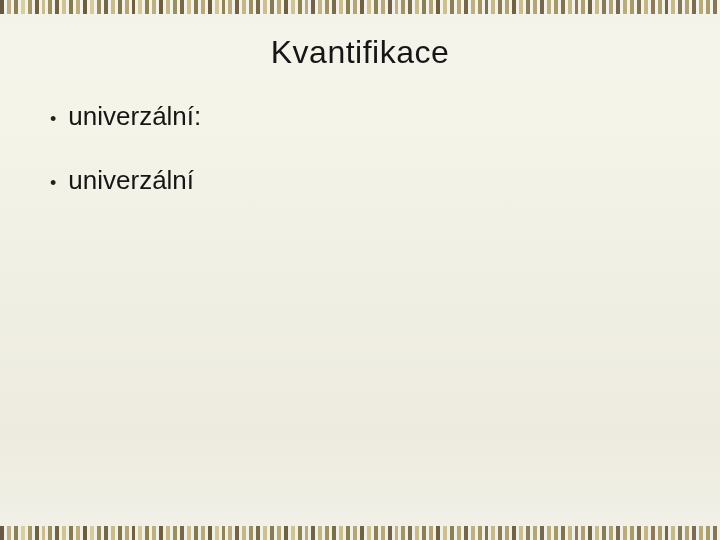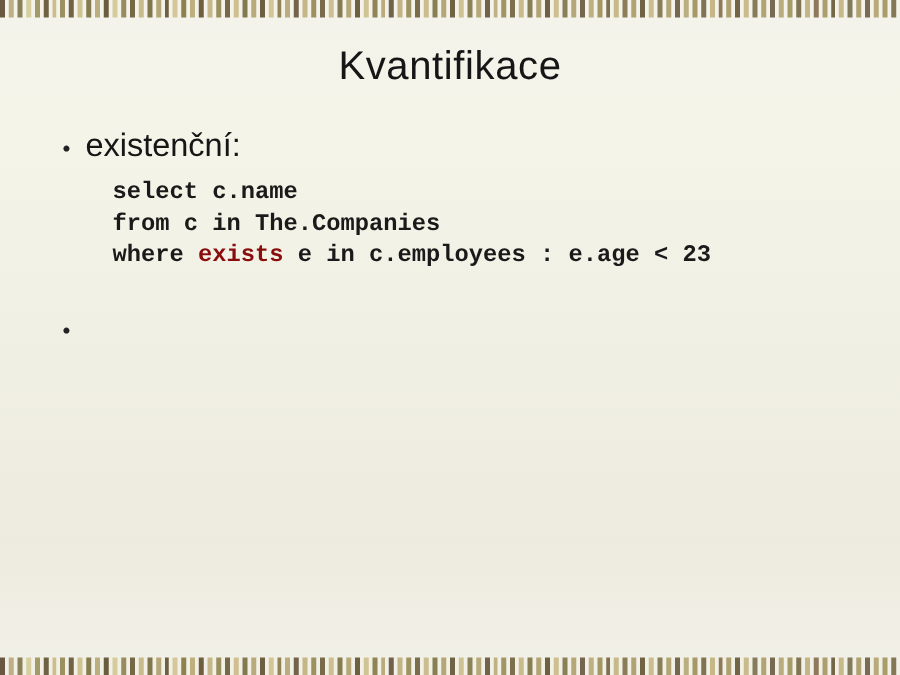--- a/index.html
+++ b/index.html
@@ -180,28 +180,26 @@
     <span style="background: rgb(168, 157, 107);"></span>
     <span style="background: rgb(132, 119, 86);"></span>
   </div>
 
 <div class="title">Kvantifikace</div>
 
 <div class="content">
 
   <div class="bullet">
     <span class="dot">•</span>
-    <span class="label">existenční:</span>
+    <span class="label">univerzální:</span>
   </div>
-  <div class="code"><span>select c.name</span>
-<span>from c in The.Companies</span>
-<span>where </span><span class="kw-red">exists</span><span> e in c.employees : e.age &lt; 23</span></div>
 
   <div class="bullet" style="margin-top:32px;">
     <span class="dot">•</span>
+    <span class="label">univerzální</span>
   </div>
 
 </div>
 
 <div class="stripes bottom">
     <span style="background: rgb(107, 88, 67);"></span>
     <span style="background: rgb(191, 174, 134);"></span>
     <span style="background: rgb(138, 129, 86);"></span>
     <span style="background: rgb(216, 207, 160);"></span>
     <span style="background: rgb(166, 153, 104);"></span>

